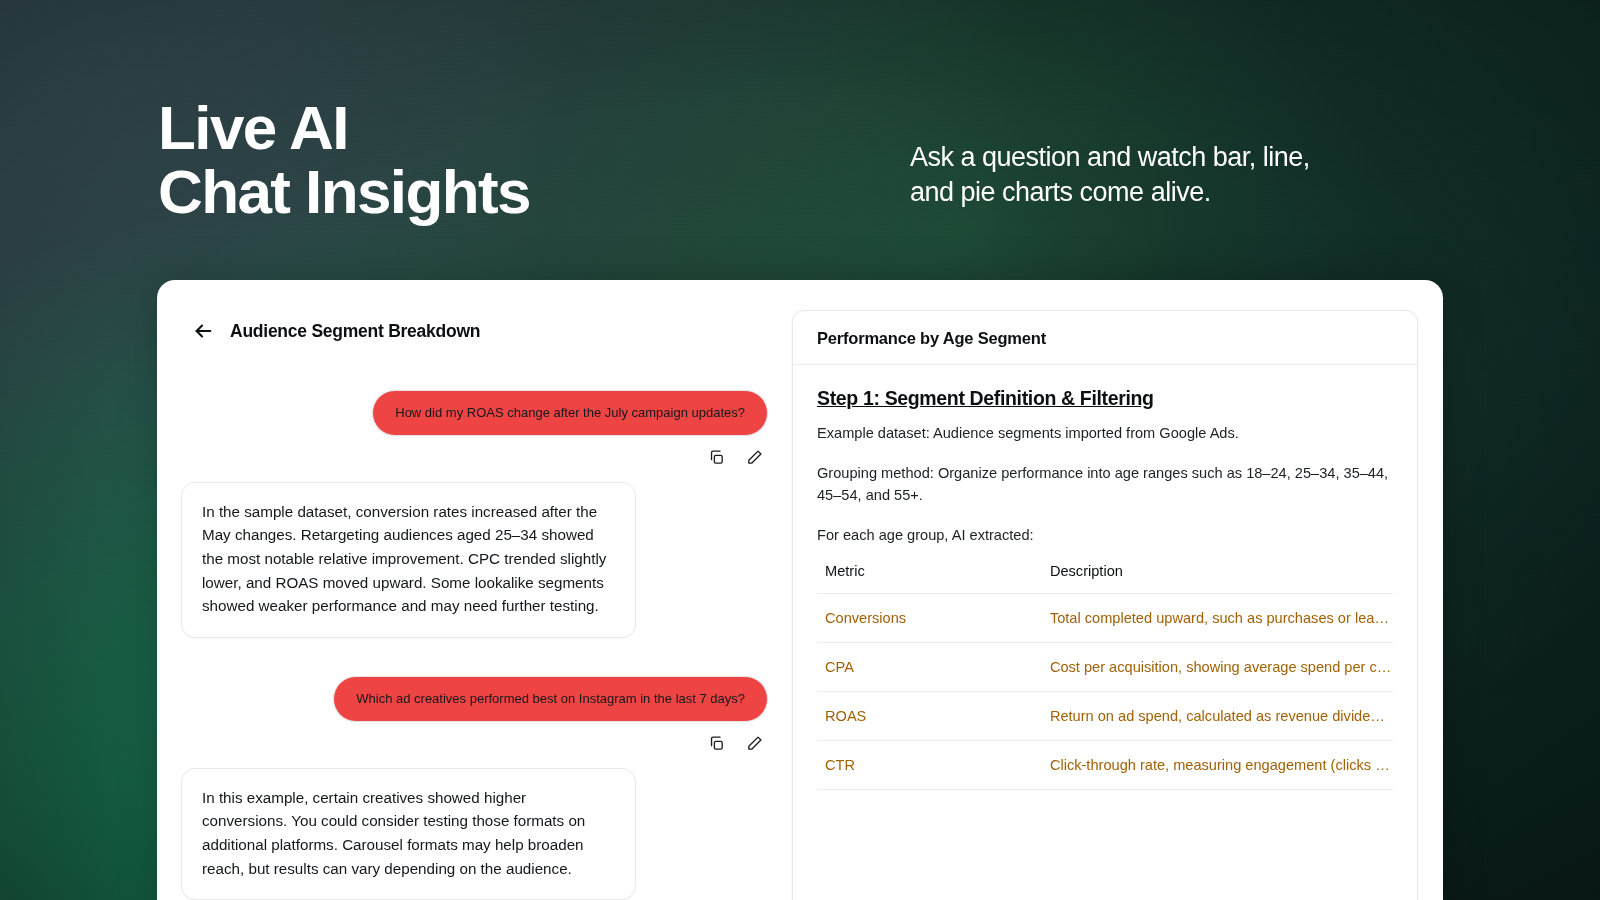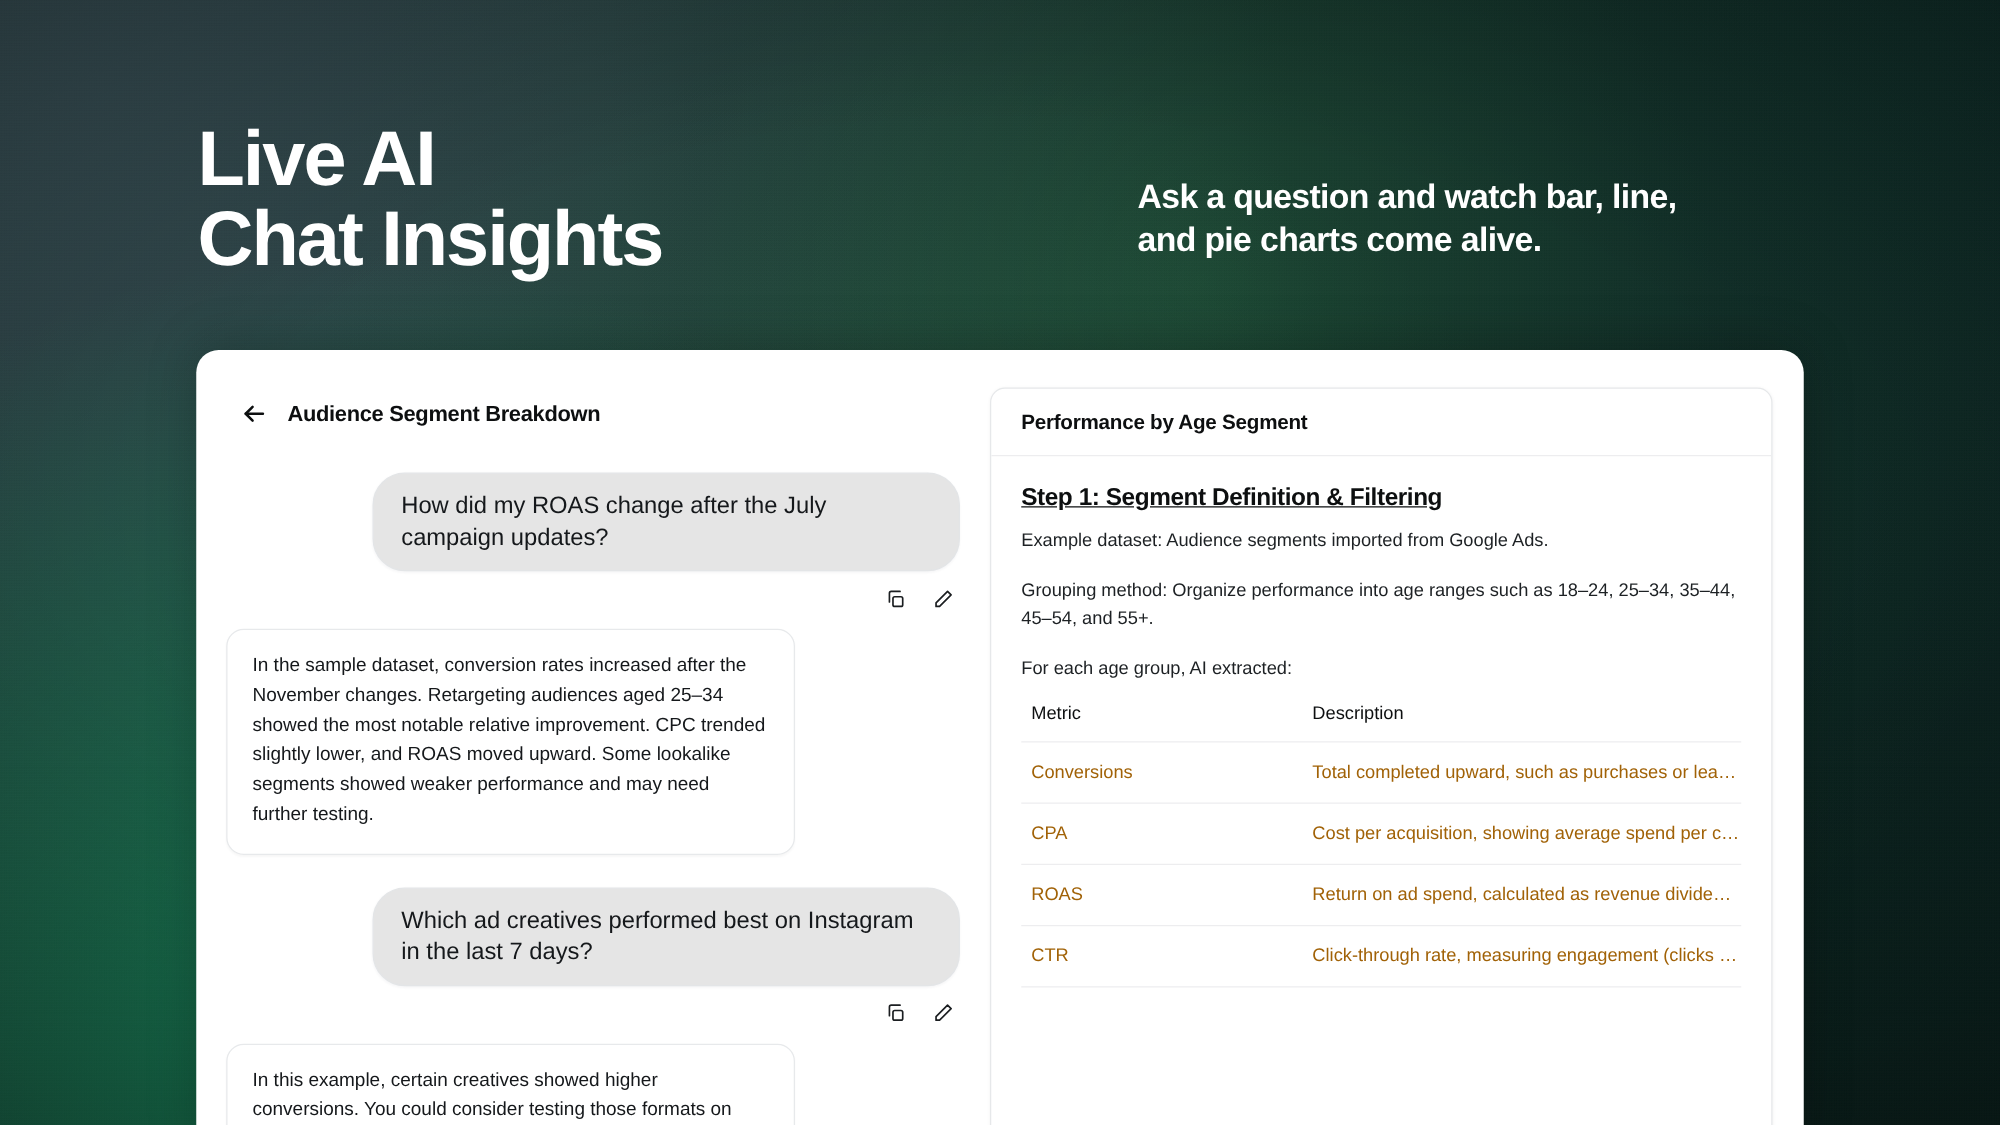--- a/index.html
+++ b/index.html
@@ -59,21 +59,21 @@
     line-height: 1.03;
     letter-spacing: -1.6px;
     white-space: pre-line;
   }
   .hero-sub {
     position: absolute;
     left: 910px;
     top: 140px;
     color: #ffffff;
     font-size: 27px;
-    font-weight: 700;
+    font-weight: 400;
     line-height: 1.28;
     letter-spacing: -0.5px;
     white-space: pre-line;
   }
 
   
   .app-card {
     position: absolute;
     left: 157px;
     top: 280px;
@@ -123,27 +123,28 @@
     flex-direction: column;
   }
 
   .msg-user-row {
     display: flex;
     justify-content: flex-end;
   }
   .bubble-user {
     border: 1px solid #e3e5e7;
     border-radius: 26px;
-    background: #e5e5e5;
+    background: #ef4444;
     padding: 13px 22px;
-    font-size: 19px;
+    font-size: 13px;
     color: #15181b;
     line-height: 1.35;
     max-width: 470px;
     box-shadow: 0 1px 2px rgba(16,24,40,0.04);
+    margin-top: 12px;
   }
   .msg-actions {
     display: flex;
     justify-content: flex-end;
     gap: 18px;
     margin-top: 12px;
     padding-right: 4px;
   }
   .icon-btn {
     width: 20px;
@@ -282,21 +283,21 @@
             <path d="M5 15V5a2 2 0 0 1 2-2h10"></path>
           </svg>
         </span>
         <span class="icon-btn">
           <svg width="17" height="17" viewBox="0 0 24 24" fill="none" stroke="#1b1e21" stroke-width="1.9" stroke-linecap="round" stroke-linejoin="round">
             <path d="M17 3l4 4L8 20H4v-4L17 3z"></path>
           </svg>
         </span>
       </div>
       <div class="msg-ai-row">
-        <div class="bubble-ai">In the sample dataset, conversion rates increased after the November changes. Retargeting audiences aged 25–34 showed the most notable relative improvement. CPC trended slightly lower, and ROAS moved upward. Some lookalike segments showed weaker performance and may need further testing.</div>
+        <div class="bubble-ai">In the sample dataset, conversion rates increased after the May changes. Retargeting audiences aged 25–34 showed the most notable relative improvement. CPC trended slightly lower, and ROAS moved upward. Some lookalike segments showed weaker performance and may need further testing.</div>
       </div>
 
       <div class="gap-lg"></div>
 
       <div class="msg-user-row">
         <div class="bubble-user">Which ad creatives performed best on Instagram in the last 7 days?</div>
       </div>
       <div class="msg-actions">
         <span class="icon-btn">
           <svg width="17" height="17" viewBox="0 0 24 24" fill="none" stroke="#1b1e21" stroke-width="1.9" stroke-linecap="round" stroke-linejoin="round">

